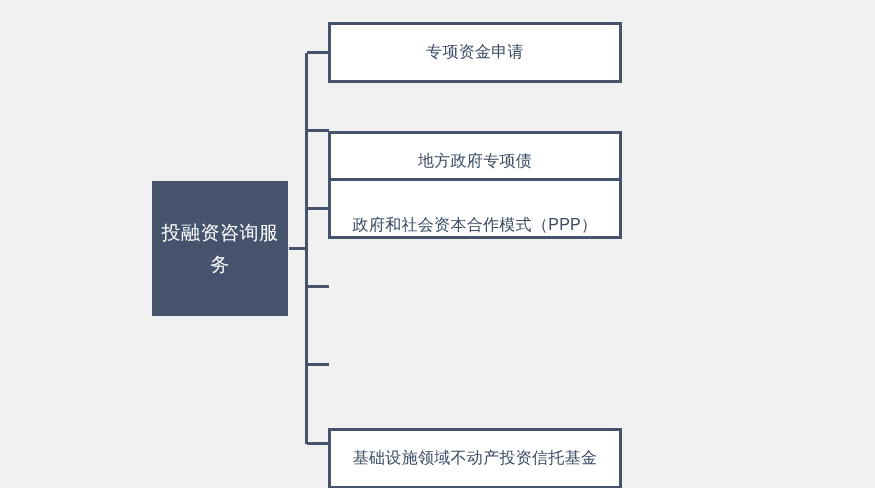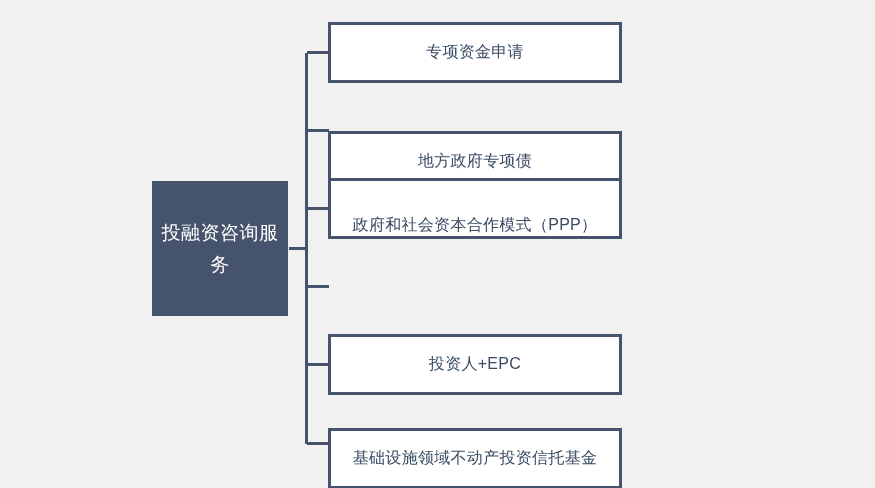--- a/index.html
+++ b/index.html
@@ -103,20 +103,17 @@
 
   <div class="leaf-node n0">
     <span>专项资金申请</span>
   </div>
   <div class="leaf-node n1">
     <span>地方政府专项债</span>
   </div>
   <div class="leaf-node n2">
     <span>政府和社会资本合作模式（PPP）</span>
   </div>
-  <div class="leaf-node n4">
-    <span>投资人+EPC</span>
-  </div>
   <div class="leaf-node n5">
     <span>基础设施领域不动产投资信托基金</span>
   </div>
 
 </div>
 
 </body></html>

